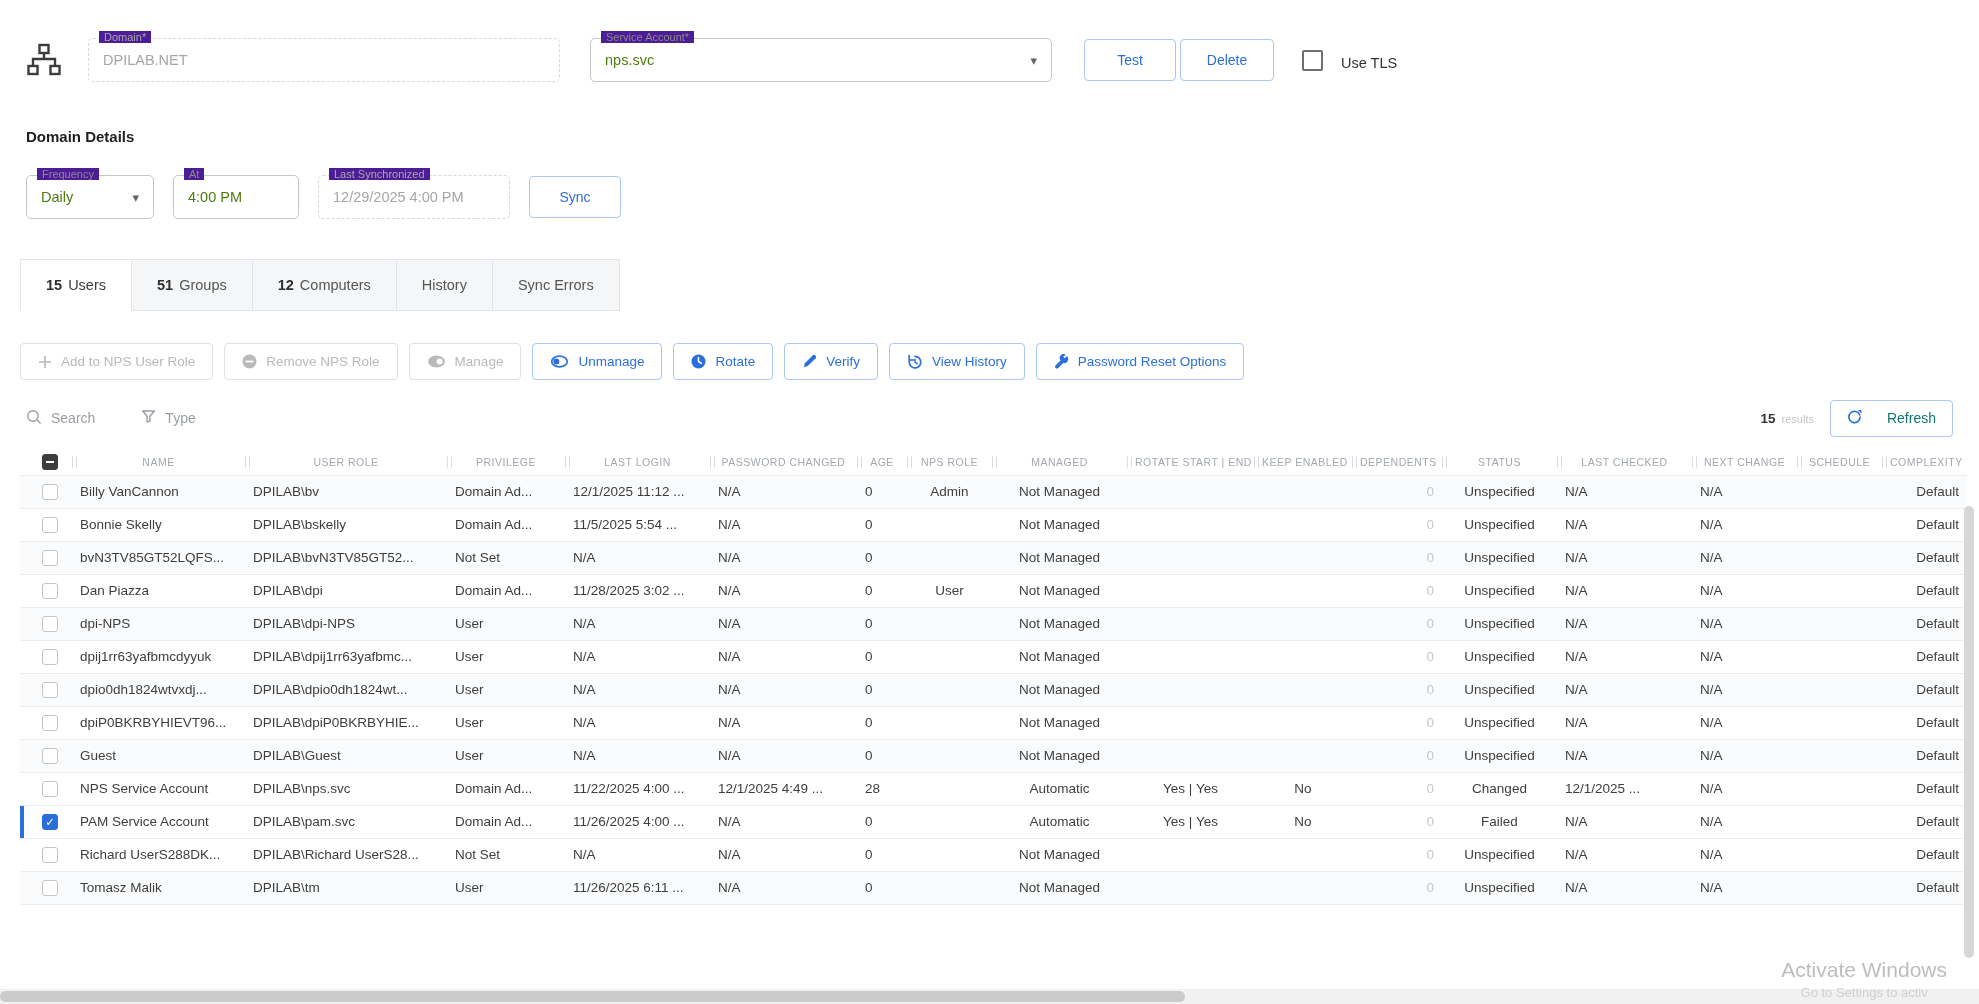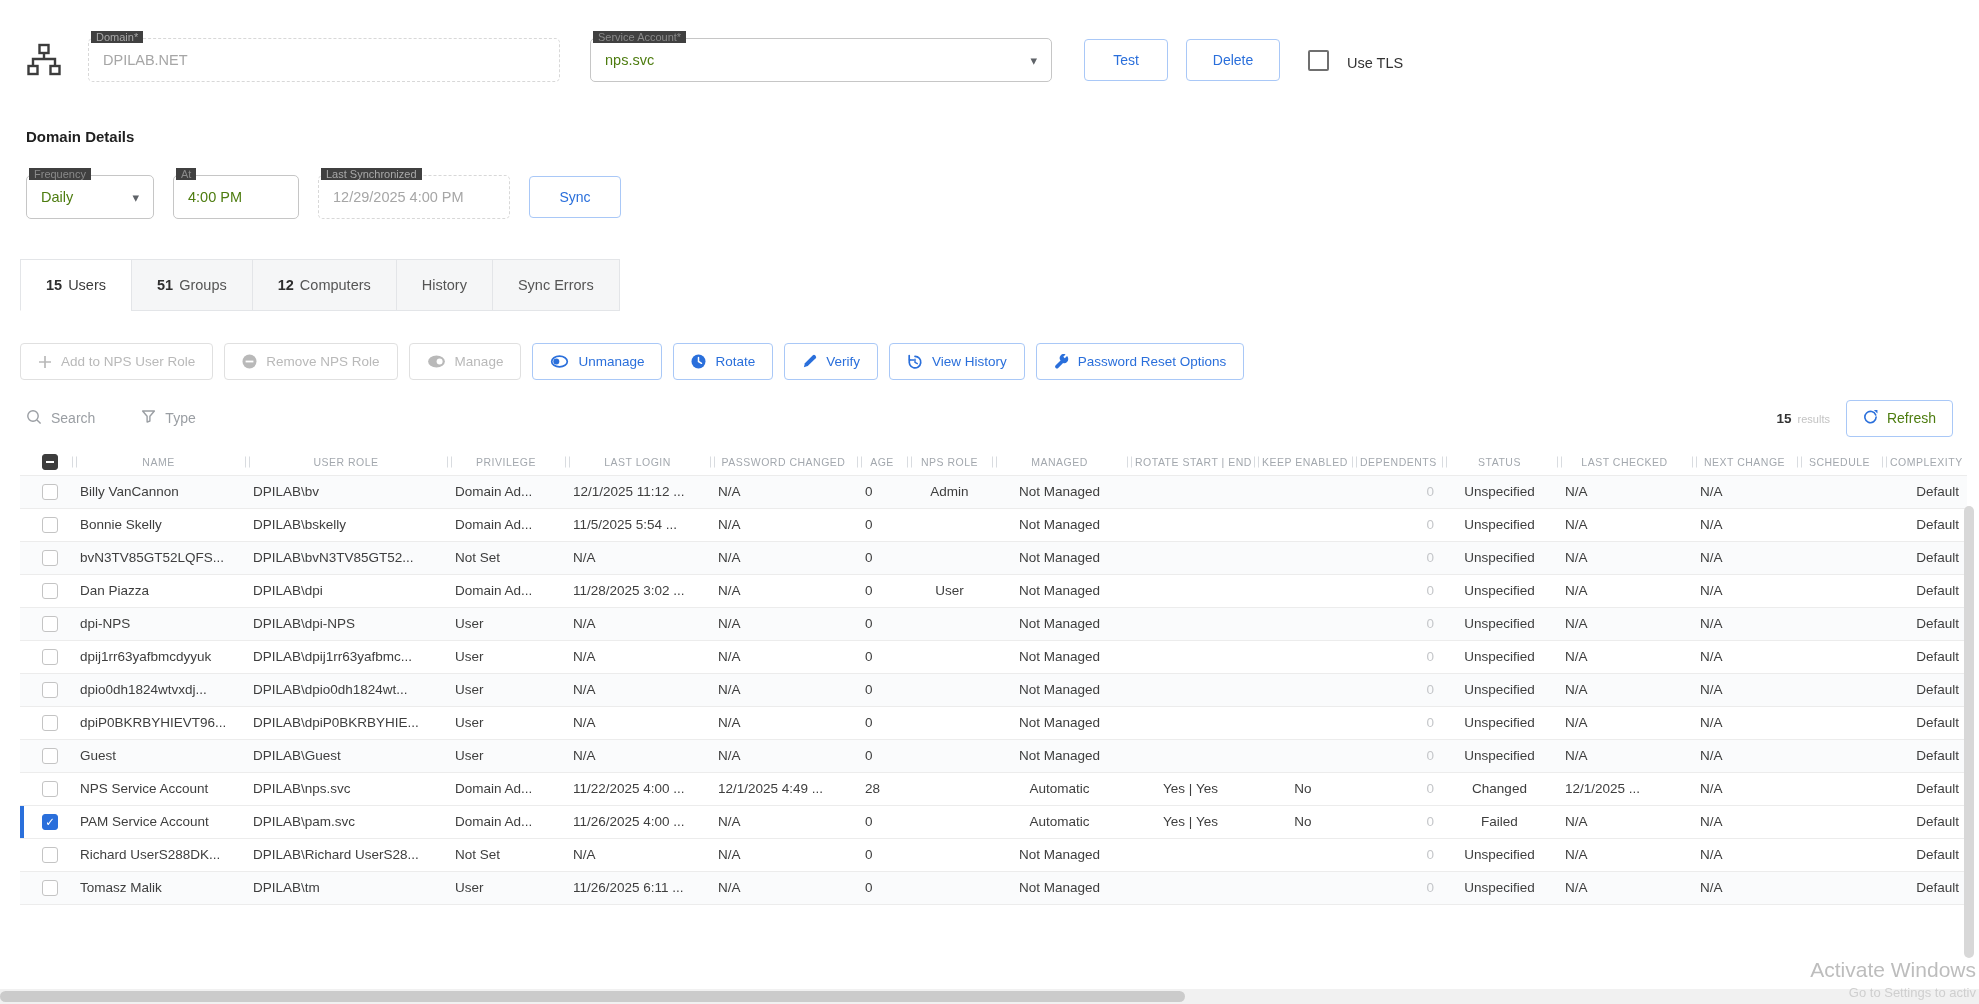--- a/index.html
+++ b/index.html
@@ -10,31 +10,31 @@
   .breadcrumb{padding:16px 0 0 26px;font-size:13.5px;font-weight:700;height:20px;}
   .crumb{cursor:pointer;}
   .crumb.link{color:#2a6fdb;}
   .crumb.muted{color:#a9a9a9;}
   .bc-sep{color:#b5b5b5;margin:0 11px;font-weight:400;}
 
   
   .domain-row{display:flex;align-items:center;margin:36px 0 0 26px;height:48px;}
   .org-icon{width:36px;height:34px;margin-right:26px;flex:0 0 auto;}
   .field{position:relative;border:1px solid #c6c6c6;border-radius:5px;height:44px;display:flex;align-items:center;padding:0 14px;background:#fff;box-sizing:border-box;}
-  .field .flabel{position:absolute;top:-8px;left:2px;background:#404040;padding:0 5px;font-size:11px;color:#8a8a8a;white-space:nowrap;}
+  .field .flabel{position:absolute;top:-8px;left:10px;background:#4c1d95;padding:0 5px;font-size:11px;color:#8a8a8a;white-space:nowrap;}
   .field.dashed{border-style:dashed;border-color:#d8d8d8;}
   .field.dashed .flabel{color:#a8a8a8;}
   .field.dashed .fvalue{color:#a6a6a6;}
   .fvalue{font-size:14.5px;color:#4d7c0f;}
   .caret{margin-left:auto;color:#5f6368;font-size:13px;padding-left:14px;}
   .f-domain{width:472px;margin-right:30px;}
   .f-svc{width:462px;margin-right:32px;}
   .btn{display:flex;align-items:center;justify-content:center;background:#fff;border-radius:4px;font-size:14px;cursor:pointer;box-sizing:border-box;}
   .btn.blue{border:1px solid #a9c8f7;color:#2a6fdb;}
-  .btn-test{width:84px;height:42px;margin-right:18px;}
+  .btn-test{width:92px;height:42px;margin-right:4px;}
   .btn-delete{width:94px;height:42px;margin-right:28px;}
   .tls{display:flex;align-items:flex-end;gap:18px;}
   .checkbox-sq{width:17px;height:17px;border:2px solid #6f6f6f;border-radius:2px;background:#fff;cursor:pointer;}
   .tls-label{font-size:14.5px;color:#333;}
 
   
   .section-title{margin:44px 0 0 26px;font-size:15px;font-weight:700;color:#1f1f1f;}
   .freq-row{display:flex;align-items:center;margin:30px 0 0 26px;gap:19px;height:44px;}
   .f-freq{width:128px;}
   .f-at{width:126px;}
@@ -55,21 +55,21 @@
   .tbtn.off{border:1px solid #e0e0e0;color:#b9b9b9;cursor:default;}
   .tbtn .ticon{display:flex;align-items:center;}
 
   
   .filter-row{display:flex;align-items:center;margin:21px 26px 0 26px;height:34px;}
   .fitem{display:flex;align-items:center;gap:9px;color:#9a9ea3;font-size:14px;cursor:pointer;}
   .fitem + .fitem{margin-left:46px;}
   .results{margin-left:auto;display:flex;align-items:baseline;gap:6px;margin-right:16px;}
   .results .num{font-size:13.5px;color:#333;font-weight:700;}
   .results .lbl{font-size:11px;color:#c3c3c3;}
-  .btn-refresh{display:flex;align-items:center;gap:9px;height:35px;padding:0 16px;border:1px solid #a9c8f7;border-radius:4px;color:#4d7c0f;background:#fff;font-size:14px;cursor:pointer;}
+  .btn-refresh{display:flex;align-items:center;gap:25px;height:35px;padding:0 16px;border:1px solid #a9c8f7;border-radius:4px;color:#0f766e;background:#fff;font-size:14px;cursor:pointer;}
 
   
   .table-wrap{margin:14px 0 0 20px;width:1947px;}
   table{border-collapse:collapse;table-layout:fixed;width:1947px;}
   thead th{font-size:10.5px;color:#a3a8ae;font-weight:400;letter-spacing:.5px;height:26px;position:relative;padding:0 8px;white-space:nowrap;overflow:hidden;cursor:pointer;box-sizing:border-box;}
   thead th.sep::before{content:"";position:absolute;left:0;top:50%;transform:translateY(-50%);height:11px;width:3px;border-left:1px solid #d9dce0;border-right:1px solid #d9dce0;}
   tbody td{font-size:13.5px;color:#3e3e3e;height:33px;border-top:1px solid #ececec;padding:0 8px;white-space:nowrap;overflow:hidden;position:relative;box-sizing:border-box;}
   tbody tr:last-child td{border-bottom:1px solid #ececec;}
   tbody tr:nth-child(odd) td{background:#fafbfc;}
   td.al-c,th.al-c{text-align:center;}
@@ -81,21 +81,21 @@
   .cb.head::after{content:"";position:absolute;left:3px;top:6.5px;width:8px;height:2px;background:#fff;}
   .cb.checked{background:#2a6fdb;border-color:#2a6fdb;color:#fff;font-size:11.5px;line-height:15px;text-align:center;}
   tr.selected td:first-child::before{content:"";position:absolute;left:0;top:0;bottom:0;width:4px;background:#2a6fdb;}
   tr.selected td{background:#fff !important;}
 
   
   .vscroll-track{position:absolute;right:2px;top:492px;bottom:16px;width:16px;}
   .vscroll-thumb{position:absolute;right:3px;top:14px;width:10px;height:452px;background:#d8d8d8;border-radius:6px;}
   .hscroll{position:absolute;left:0;bottom:0;width:100%;height:15px;background:#f1f1f1;z-index:4;}
   .hscroll-thumb{position:absolute;left:0;top:2px;height:11px;width:1185px;background:#cbcbcb;border-radius:6px;}
-  .watermark{position:absolute;right:3px;bottom:4px;text-align:right;z-index:5;pointer-events:none;}
+  .watermark{position:absolute;right:32px;bottom:4px;text-align:center;z-index:5;pointer-events:none;}
   .watermark .l1{font-size:21px;color:#bdbdbd;}
   .watermark .l2{font-size:13px;color:#cfcfcf;margin-top:3px;}
 </style>
 </head>
 <body>
 
 <div class="page">
 
 
   <div class="domain-row">

